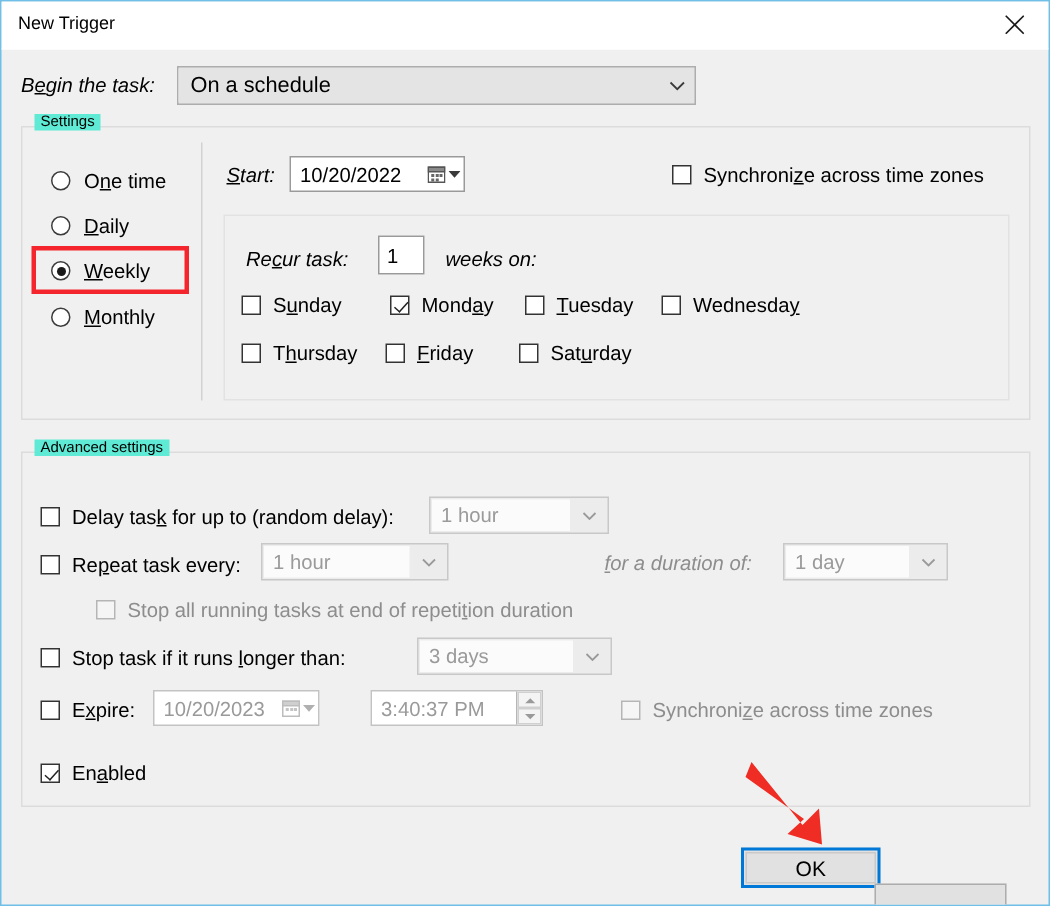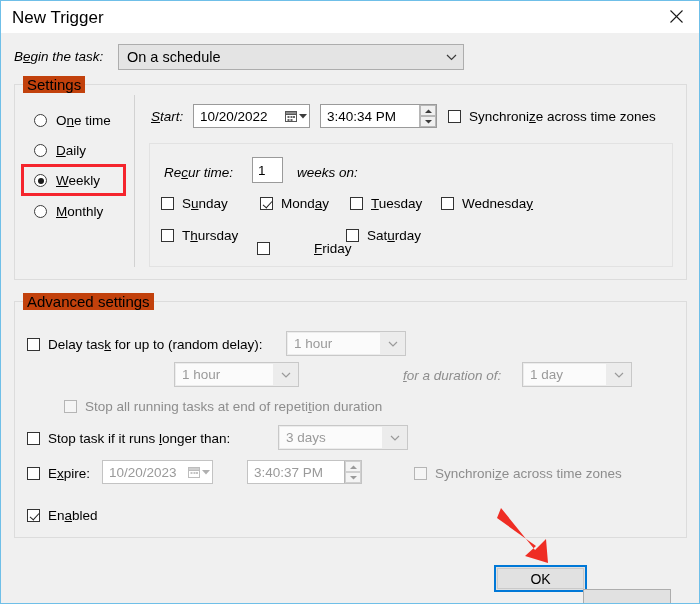--- a/index.html
+++ b/index.html
@@ -27,21 +27,21 @@
     left: 0; top: 0;
     width: 698px;
     height: 31px;
     background: #ffffff;
     border-bottom: 1px solid #ffffff;
   }
   .title-text {
     position: absolute;
     left: 11px;
     top: 7px;
-    font-size: 17px;
+    font-size: 12px;
     color: #000000;
     white-space: nowrap;
   }
   .close-btn {
     position: absolute;
     right: 0; top: 0;
     width: 46px;
     height: 30px;
     display: flex;
     align-items: center;
@@ -56,23 +56,23 @@
 
   
   .group {
     position: absolute;
     border: 1px solid #dcdcdc;
     box-sizing: border-box;
     background: transparent;
   }
   .group-title {
     position: absolute;
-    background: #c2410c;
+    background: #5eead4;
     padding: 0 4px;
-    font-size: 15px;
+    font-size: 10px;
     white-space: nowrap;
     text-align: center;
   }
   .vdiv {
     position: absolute;
     width: 1px;
     background: #d2d2d2;
   }
 
   
@@ -317,44 +317,29 @@
         <rect x="5.5" y="6" width="2" height="2" fill="#666"></rect>
         <rect x="8" y="6" width="2" height="2" fill="#666"></rect>
         <rect x="2.5" y="9" width="2" height="2" fill="#666"></rect>
         <rect x="5.5" y="9" width="2" height="2" fill="#666"></rect>
       </svg>
       <svg width="8" height="6" viewBox="0 0 8 6">
           <polygon points="0,1 8,1 4,5.5" fill="#3b3b3b"></polygon>
         </svg>
     </span>
   </div>
-  <div class="field" style="left:319px; top:103px; width:117px; height:24px;">
-    <span class="val">3:40:34 PM</span>
-    <span class="spin">
-      <div>
-          <svg width="7" height="4" viewBox="0 0 7 4">
-            <polygon points="3.5,0.5 7,4 0,4" fill="#3b3b3b"></polygon>
-          </svg>
-        </div>
-      <div>
-          <svg width="7" height="4" viewBox="0 0 7 4">
-            <polygon points="0,0 7,0 3.5,3.5" fill="#3b3b3b"></polygon>
-          </svg>
-        </div>
-    </span>
-  </div>
   <div class="cb-row" style="left:447px; top:108px;">
     <span class="cb"></span>
     <span><span>Synchroni</span><u class="acc">z</u><span>e across time zones</span></span>
   </div>
 
   <div class="group" style="left:148px; top:142px; width:524px; height:124px; border-color:#e2e2e2;"></div>
 
   <div class="lbl" style="left:163px; top:164px;">
-    <span>Re</span><u class="acc">c</u><span>ur time:</span>
+    <span>Re</span><u class="acc">c</u><span>ur task:</span>
   </div>
   <div class="numbox" style="left:251px; top:156px; width:31px; height:26px;">
     <span>1</span>
   </div>
   <div class="lbl" style="left:296px; top:164px;">weeks on:</div>
 
   <div class="cb-row" style="left:160px; top:195px;justify-content:space-between;">
     <span class="cb"></span>
     <span><span>S</span><u class="acc">u</u><span>nday</span></span>
   </div>
@@ -367,21 +352,21 @@
     <span><span></span><u class="acc">T</u><span>uesday</span></span>
   </div>
   <div class="cb-row" style="left:440px; top:195px;">
     <span class="cb"></span>
     <span><span>Wednesda</span><u class="acc">y</u><span></span></span>
   </div>
   <div class="cb-row" style="left:160px; top:227px;">
     <span class="cb"></span>
     <span><span>T</span><u class="acc">h</u><span>ursday</span></span>
   </div>
-  <div class="cb-row" style="left:256px; top:240px;gap:36px;">
+  <div class="cb-row" style="left:256px; top:227px;">
     <span class="cb"></span>
     <span><span></span><u class="acc">F</u><span>riday</span></span>
   </div>
   <div class="cb-row" style="left:345px; top:227px;">
     <span class="cb"></span>
     <span><span>Sat</span><u class="acc">u</u><span>rday</span></span>
   </div>
 
   <div class="group" style="left:13px; top:300px; width:673px; height:237px;"></div>
   <div class="group-title" style="left:22px; top:292px;">Advanced settings</div>
@@ -392,20 +377,24 @@
   </div>
   <div class="combo dis" style="left:285px; top:330px; width:120px; height:25px;">
     <div class="cval">1 hour</div>
     <div class="carrow">
       <svg width="10" height="6" viewBox="0 0 10 6">
           <polyline points="1,1 5,5 9,1" fill="none" stroke="#9a9a9a" stroke-width="1.2"></polyline>
         </svg>
     </div>
   </div>
 
+  <div class="cb-row" style="left:26px; top:368px;">
+    <span class="cb"></span>
+    <span><span>Re</span><u class="acc">p</u><span>eat task every:</span></span>
+  </div>
   <div class="combo dis" style="left:173px; top:361px; width:125px; height:25px;">
     <div class="cval">1 hour</div>
     <div class="carrow">
       <svg width="10" height="6" viewBox="0 0 10 6">
           <polyline points="1,1 5,5 9,1" fill="none" stroke="#9a9a9a" stroke-width="1.2"></polyline>
         </svg>
     </div>
   </div>
   <div class="lbl dim" style="left:402px; top:367px;">
     <span></span><u class="acc">f</u><span>or a duration of:</span>

